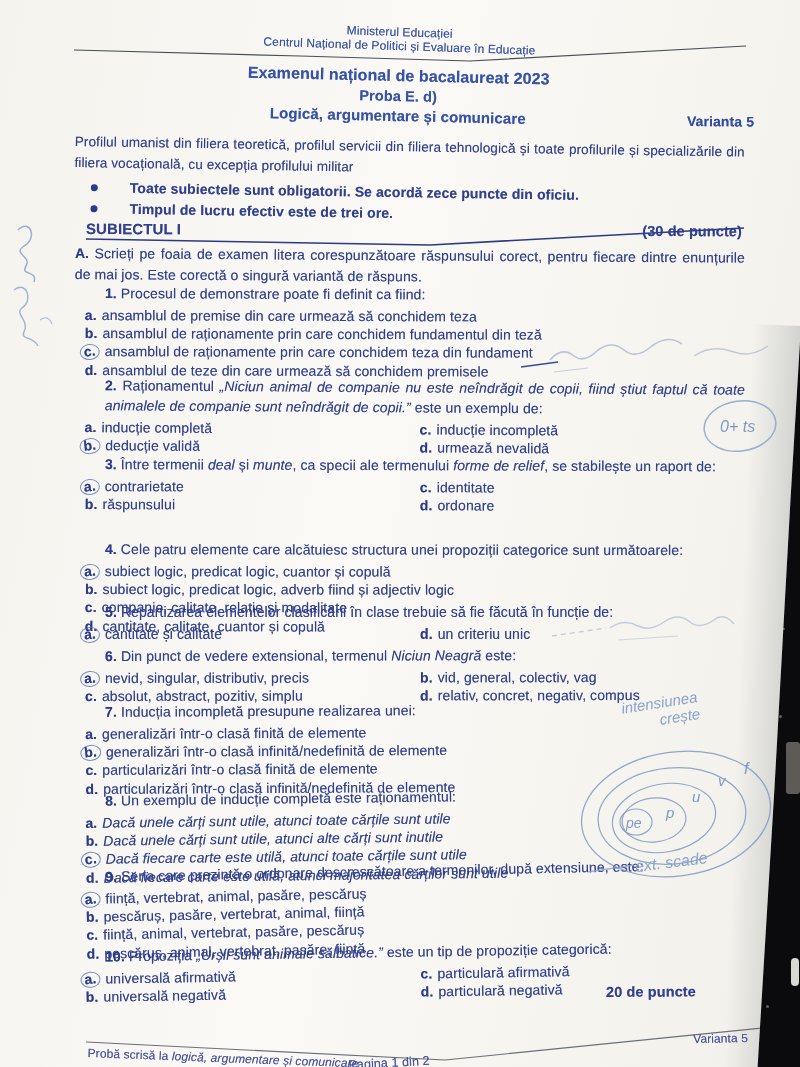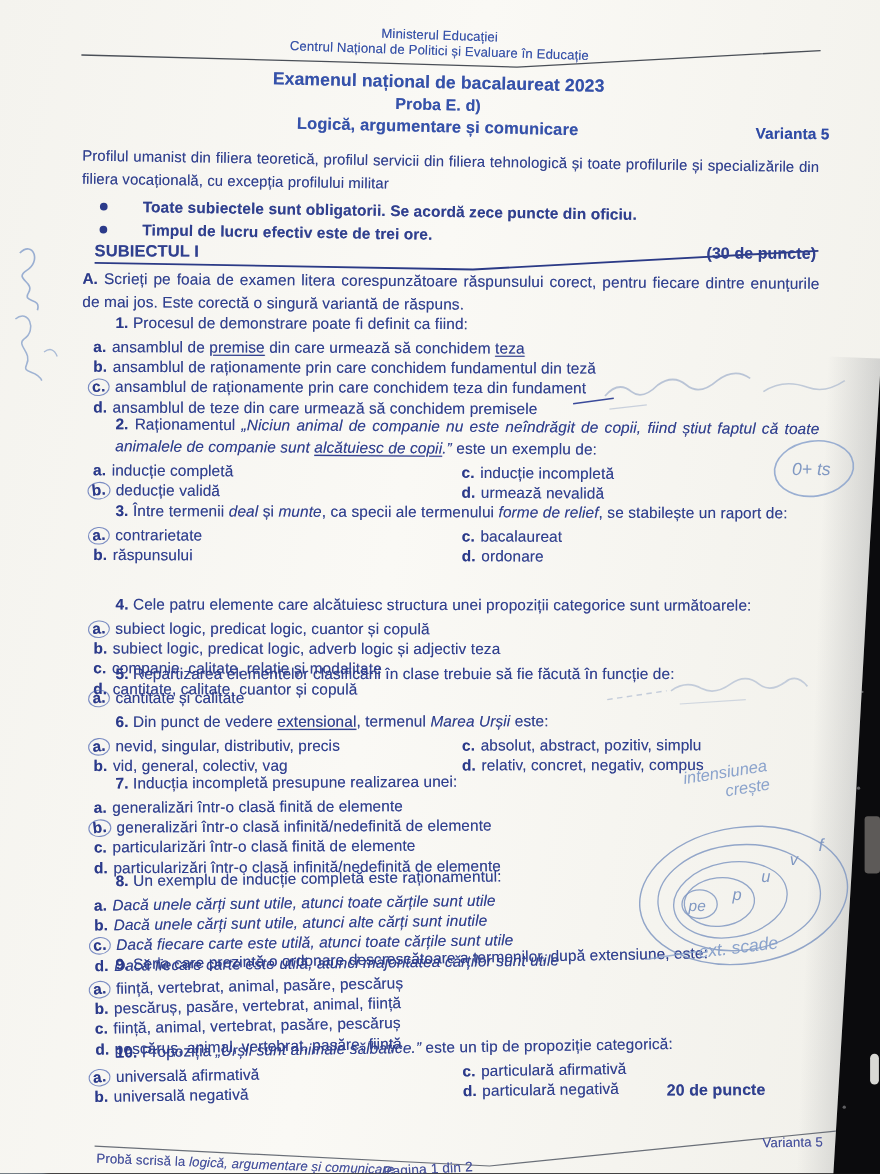--- a/index.html
+++ b/index.html
@@ -16,21 +16,21 @@
   .paper{position:absolute;inset:0;background:linear-gradient(100deg,#f4f3ee 0%,#faf9f5 45%,#f1f0ea 100%);
          clip-path:polygon(0 0,100% 0,100% 32%,98.8% 47%,96.8% 74%,94.7% 100%,0 100%);}
   .edge-shade{position:absolute;left:738px;top:325px;width:58px;height:760px;
               background:linear-gradient(to right,rgba(90,95,105,0) 0%,rgba(90,95,105,.26) 100%);
               transform:rotate(2.2deg);}
   
   .pc{position:absolute;color:#30408f;font-size:14px;line-height:18px;letter-spacing:.1px;
       text-shadow:0 0 .6px rgba(46,59,140,.5);transform-origin:left top;}
   .bd{font-weight:bold;color:#2b3a8a;}
   .it{font-style:italic;}
-  .un{text-decoration:underline;text-underline-offset:2px;}
+  .un{text-underline-offset:2px;}
   .b-head{top:16px;left:0;right:0;text-align:center;color:#3552ab;transform:rotate(1.3deg);}
   .ministry{font-size:12px;line-height:14px;transform:rotate(.6deg);}
   .exam-title{font-size:16px;font-weight:bold;margin-top:14px;}
   .proba{font-size:14.5px;font-weight:bold;margin-top:2px;}
   .subj-name{font-size:15px;font-weight:bold;margin-top:2px;}
   .b-variant{top:112px;right:46px;font-weight:bold;color:#2f4ba6;font-size:14px;transform:rotate(.5deg);}
   .b-intro{top:131px;left:75px;right:55px;font-size:13.5px;line-height:21px;text-align:justify;transform:rotate(.9deg);}
   .b-bullets{top:177px;left:75px;right:55px;font-weight:bold;transform:rotate(.9deg);}
   .bullet{position:relative;padding-left:55px;line-height:21px;}
   .bullet::before{content:"";position:absolute;left:16px;top:7px;width:7px;height:7px;border-radius:50%;background:#2b3a8a;}
@@ -120,58 +120,59 @@
         <div class="pc q q1">
           <div class="q-head"><span class="bd">1. </span><span>Procesul de demonstrare poate fi definit ca fiind:</span></div>
           <div class="opts">
             <div class="opt"><span class="letter">a.</span><span><span>ansamblul de </span><span class="un">premise</span><span> din care urmează să conchidem </span><span class="un">teza</span></span></div>
             <div class="opt"><span class="letter">b.</span><span><span>ansamblul de raționamente prin care conchidem fundamentul din teză</span></span></div>
             <div class="opt"><span class="letter circled">c.</span><span><span>ansamblul de raționamente prin care conchidem teza din fundament</span></span></div>
             <div class="opt"><span class="letter">d.</span><span><span>ansamblul de teze din care urmează să conchidem premisele</span></span></div>
           </div>
         </div>
         <div class="pc q q2">
-          <div class="q-head"><span class="bd">2. </span><span>Raționamentul </span><span class="it">„Niciun animal de companie nu este neîndrăgit de copii, fiind știut faptul că toate animalele de companie sunt </span><span class="it un">alcătuiesc de copii</span><span class="it">.”</span><span> este un exemplu de:</span></div>
+          <div class="q-head"><span class="bd">2. </span><span>Raționamentul </span><span class="it">„Niciun animal de companie nu este neîndrăgit de copii, fiind știut faptul că toate animalele de companie sunt </span><span class="it un">neîndrăgit de copii</span><span class="it">.”</span><span> este un exemplu de:</span></div>
           <div class="opts two">
             <div class="opt"><span class="letter">a.</span><span><span>inducție completă</span></span></div>
             <div class="opt"><span class="letter">c.</span><span><span>inducție incompletă</span></span></div>
             <div class="opt"><span class="letter circled">b.</span><span><span>deducție validă</span></span></div>
             <div class="opt"><span class="letter">d.</span><span><span>urmează nevalidă</span></span></div>
           </div>
         </div>
         <div class="pc q q3">
           <div class="q-head"><span class="bd">3. </span><span>Între termenii </span><span class="it">deal</span><span> și </span><span class="it">munte</span><span>, ca specii ale termenului </span><span class="it">forme de relief</span><span>, se stabilește un raport de:</span></div>
           <div class="opts two">
             <div class="opt"><span class="letter circled">a.</span><span><span>contrarietate</span></span></div>
-            <div class="opt"><span class="letter">c.</span><span><span>bacalaureat</span></span></div>
+            <div class="opt"><span class="letter">c.</span><span><span>identitate</span></span></div>
             <div class="opt"><span class="letter">b.</span><span><span>răspunsului</span></span></div>
             <div class="opt"><span class="letter">d.</span><span><span>ordonare</span></span></div>
           </div>
         </div>
         <div class="pc q q4">
           <div class="q-head"><span class="bd">4. </span><span>Cele patru elemente care alcătuiesc structura unei propoziții categorice sunt următoarele:</span></div>
           <div class="opts">
             <div class="opt"><span class="letter circled">a.</span><span><span>subiect logic, predicat logic, cuantor și copulă</span></span></div>
-            <div class="opt"><span class="letter">b.</span><span><span>subiect logic, predicat logic, adverb logic și adjectiv teza</span></span></div>
+            <div class="opt"><span class="letter">b.</span><span><span>subiect logic, predicat logic, adverb fiind și adjectiv logic</span></span></div>
             <div class="opt"><span class="letter">c.</span><span><span>companie, calitate, relație și modalitate</span></span></div>
             <div class="opt"><span class="letter">d.</span><span><span>cantitate, calitate, cuantor și copulă</span></span></div>
           </div>
         </div>
         <div class="pc q q5">
           <div class="q-head"><span class="bd">5. </span><span>Repartizarea elementelor clasificării în clase trebuie să fie făcută în funcție de:</span></div>
           <div class="opts two">
             <div class="opt"><span class="letter circled">a.</span><span><span>cantitate și calitate</span></span></div>
+            <div class="opt"><span class="letter">d.</span><span><span>un criteriu unic</span></span></div>
           </div>
         </div>
         <div class="pc q q6">
-          <div class="q-head"><span class="bd">6. </span><span>Din punct de vedere </span><span class="un">extensional</span><span>, termenul </span><span class="it">Marea Urșii</span><span> este:</span></div>
+          <div class="q-head"><span class="bd">6. </span><span>Din punct de vedere </span><span class="un">extensional</span><span>, termenul </span><span class="it">Niciun Neagră</span><span> este:</span></div>
           <div class="opts two">
             <div class="opt"><span class="letter circled">a.</span><span><span>nevid, singular, distributiv, precis</span></span></div>
+            <div class="opt"><span class="letter">b.</span><span><span>vid, general, colectiv, vag</span></span></div>
             <div class="opt"><span class="letter">c.</span><span><span>absolut, abstract, pozitiv, simplu</span></span></div>
-            <div class="opt"><span class="letter">b.</span><span><span>vid, general, colectiv, vag</span></span></div>
             <div class="opt"><span class="letter">d.</span><span><span>relativ, concret, negativ, compus</span></span></div>
           </div>
         </div>
         <div class="pc q q7">
           <div class="q-head"><span class="bd">7. </span><span>Inducția incompletă presupune realizarea unei:</span></div>
           <div class="opts">
             <div class="opt"><span class="letter">a.</span><span><span>generalizări într-o clasă finită de elemente</span></span></div>
             <div class="opt"><span class="letter circled">b.</span><span><span>generalizări într-o clasă infinită/nedefinită de elemente</span></span></div>
             <div class="opt"><span class="letter">c.</span><span><span>particularizări într-o clasă finită de elemente</span></span></div>
             <div class="opt"><span class="letter">d.</span><span><span>particularizări într-o clasă infinită/nedefinită de elemente</span></span></div>

